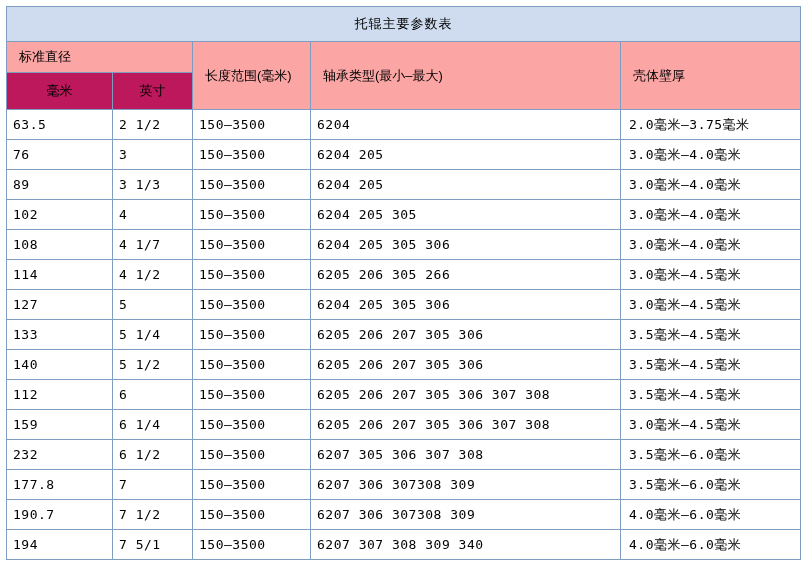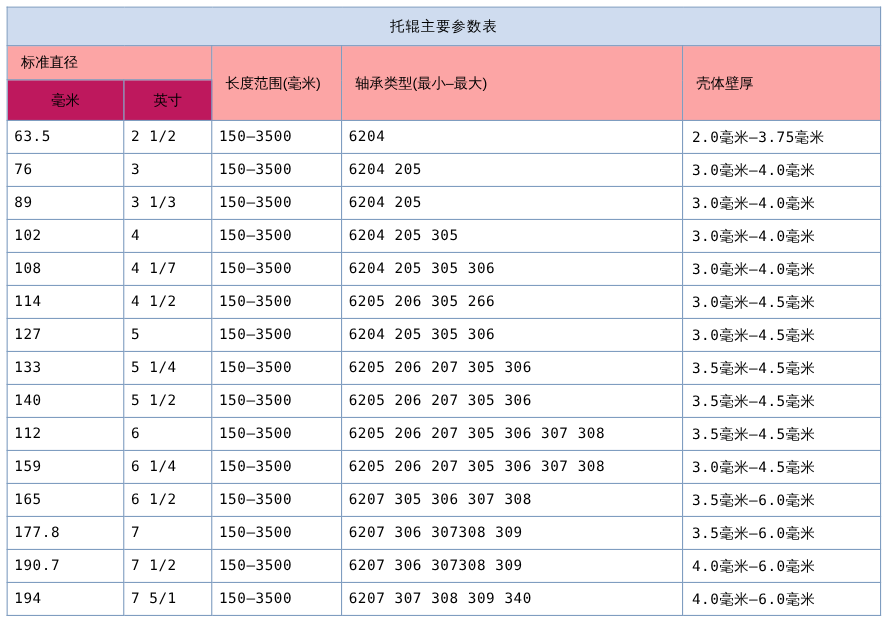--- a/index.html
+++ b/index.html
@@ -173,21 +173,21 @@
         <td class="data-cell wall-cell">3.5毫米–4.5毫米</td>
       </tr>
       <tr>
         <td class="data-cell">159</td>
         <td class="data-cell">6  1/4</td>
         <td class="data-cell">150–3500</td>
         <td class="data-cell">6205 206 207 305 306 307 308</td>
         <td class="data-cell wall-cell">3.0毫米–4.5毫米</td>
       </tr>
       <tr>
-        <td class="data-cell">165</td>
+        <td class="data-cell">232</td>
         <td class="data-cell">6  1/2</td>
         <td class="data-cell">150–3500</td>
         <td class="data-cell">6207 305 306 307 308</td>
         <td class="data-cell wall-cell">3.5毫米–6.0毫米</td>
       </tr>
       <tr>
         <td class="data-cell">177.8</td>
         <td class="data-cell">7</td>
         <td class="data-cell">150–3500</td>
         <td class="data-cell">6207 306 307308 309</td>

